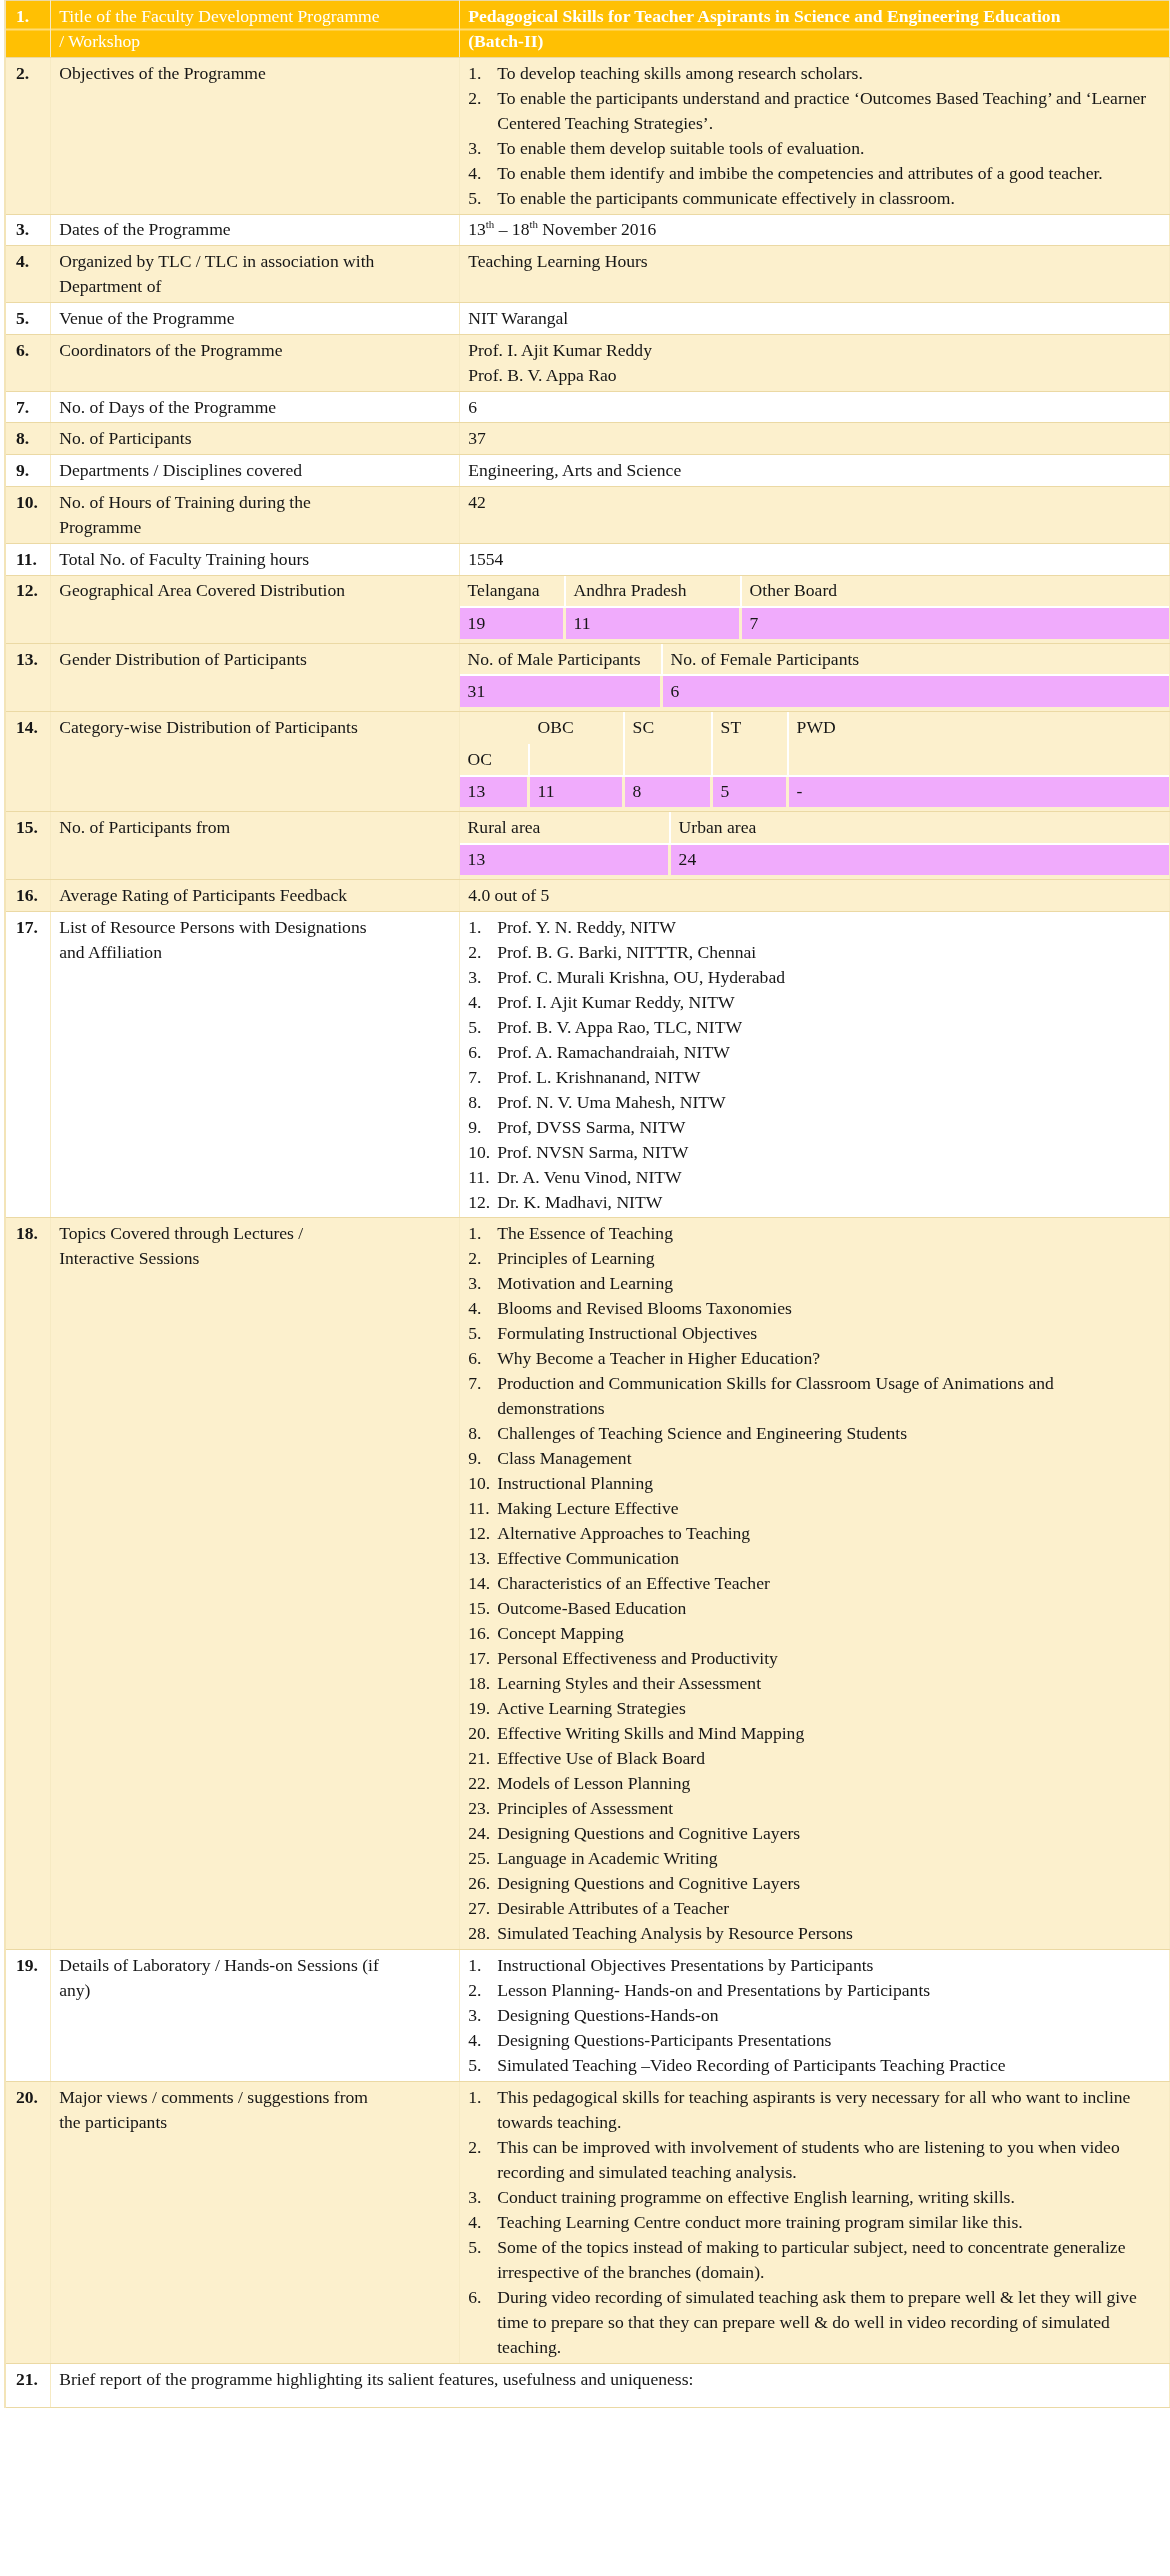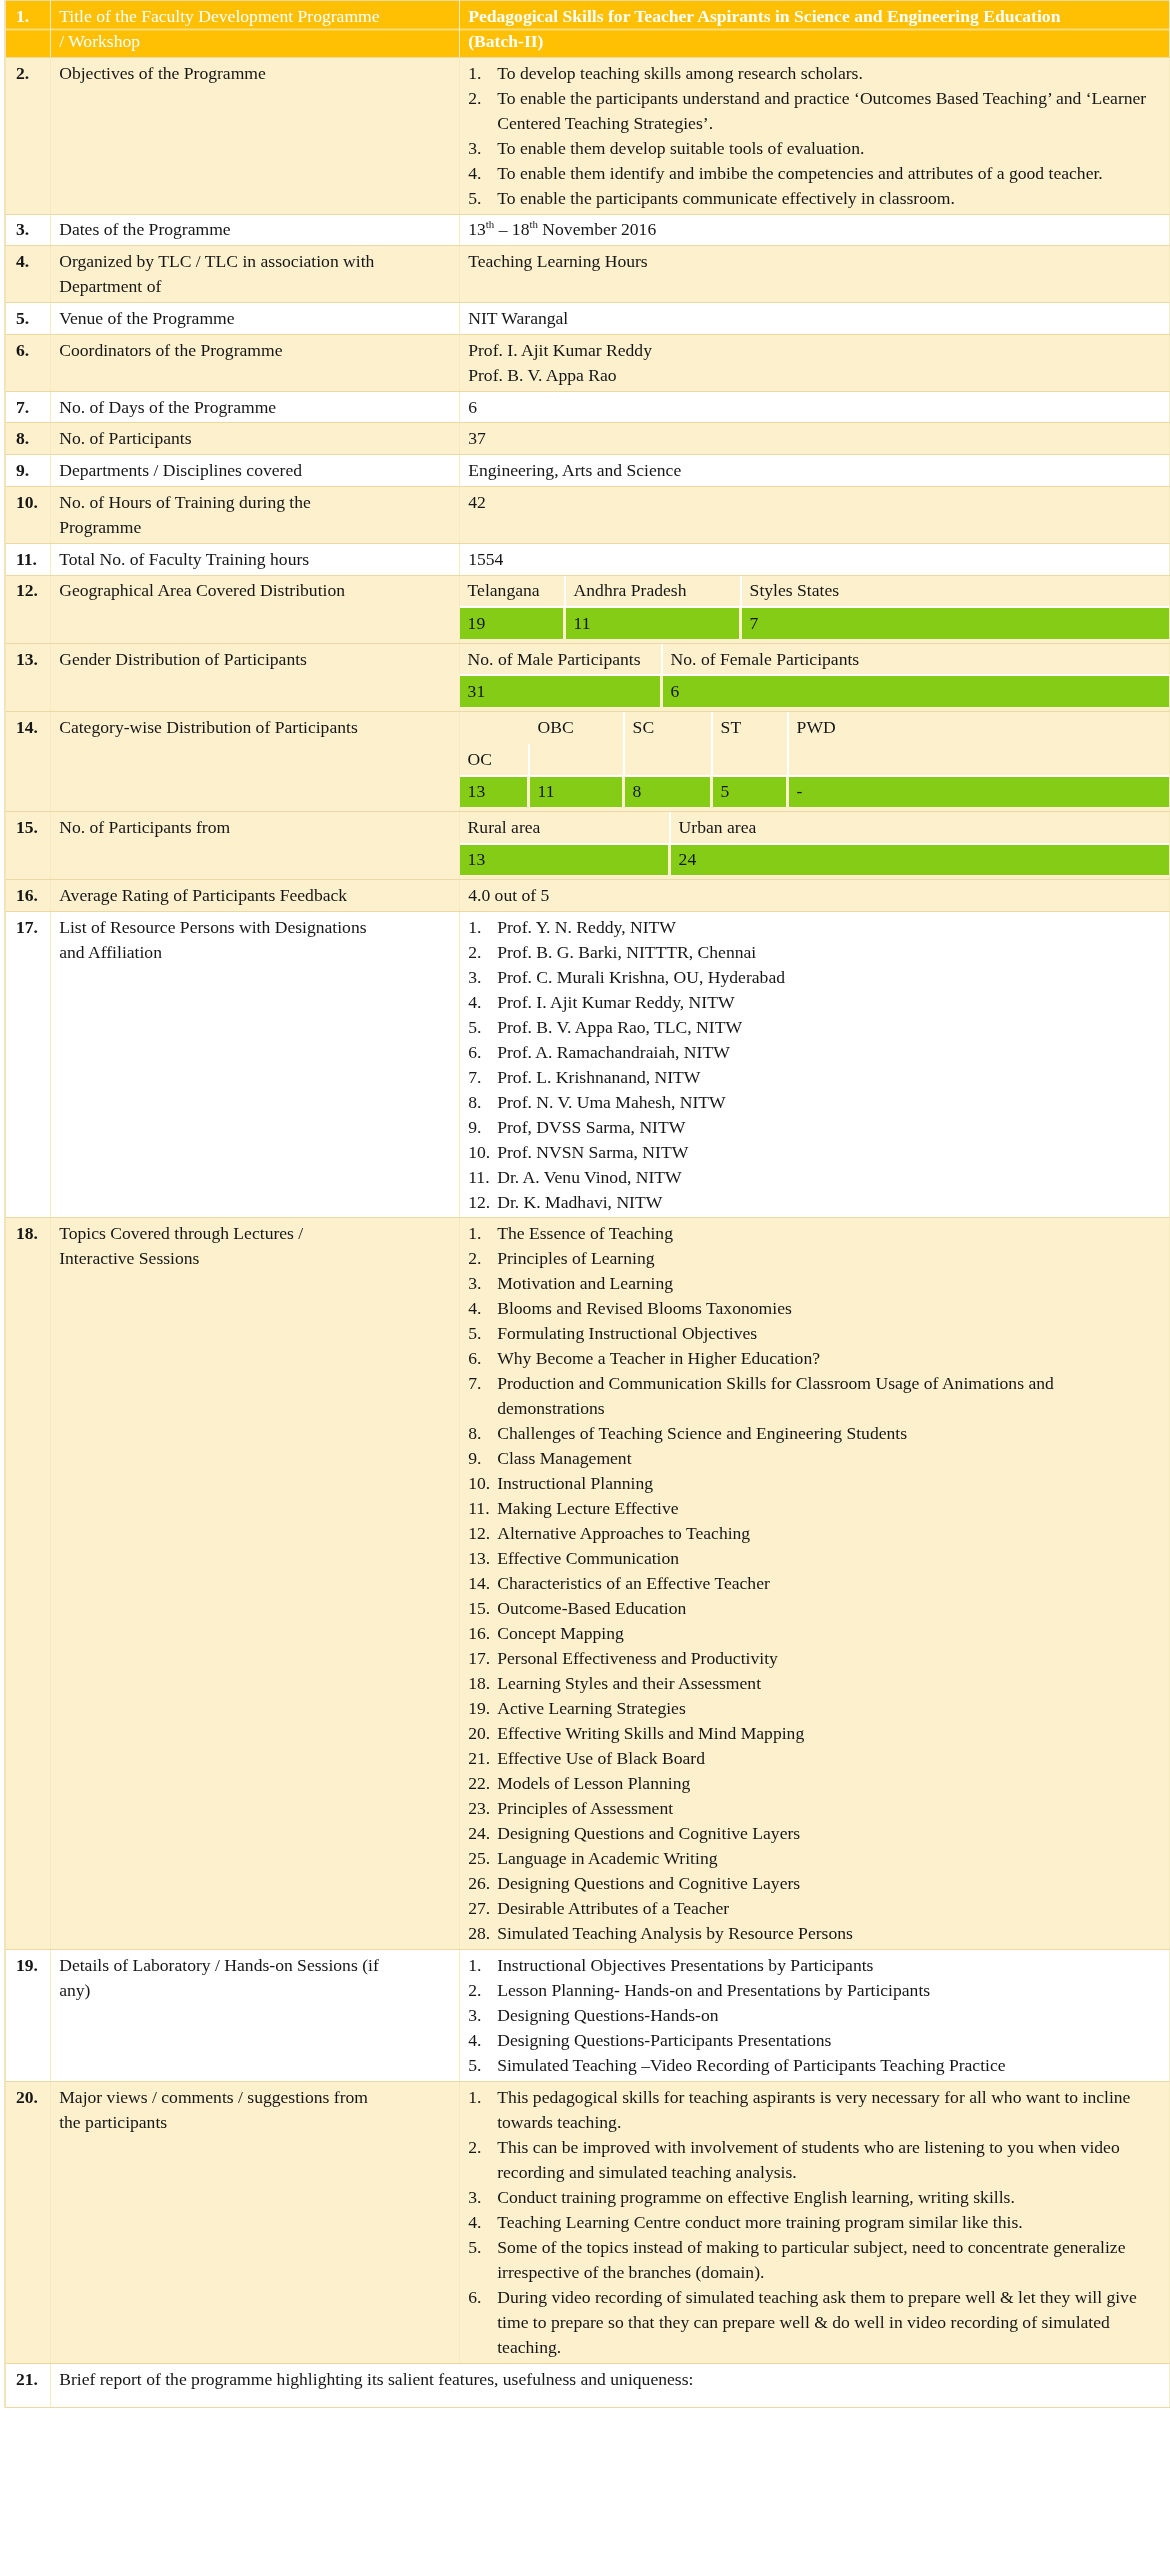--- a/index.html
+++ b/index.html
@@ -34,21 +34,21 @@
   .vtext{white-space:pre-line;}
   tr.bg-orange .vtext{font-weight:bold;}
   sup{font-size:0.62em;line-height:0;vertical-align:super;}
   .oli{position:relative;padding-left:29px;}
   .onum{position:absolute;left:0;top:0;}
   td.nested{padding:0;}
   .nhrow{display:flex;}
   .nhcell{box-sizing:border-box;flex:0 0 auto;border-right:2.9px solid #fff;padding:2.9px 3.5px 2.9px 7.6px;}
   .nhcell:last-child{border-right:none;flex:1 1 auto;}
   .nvrow{display:flex;border-top:2.3px solid #fff;margin-bottom:3.5px;}
-  .nvcell{box-sizing:border-box;flex:0 0 auto;background:#84cc16;border-right:3.5px solid var(--cream);padding:2.9px 3.5px 2.9px 7.6px;}
+  .nvcell{box-sizing:border-box;flex:0 0 auto;background:#f0abfc;border-right:3.5px solid var(--cream);padding:2.9px 3.5px 2.9px 7.6px;}
   .nvcell:last-child{border-right:none;flex:1 1 auto;}
 </style>
 </head>
 <body>
 
 <table class="doc">
   <colgroup>
     <col style="width:46px">
       <col style="width:409px">
       <col style="width:710px">
@@ -143,21 +143,21 @@
         </td>
       </tr>
       <tr class="bg-cream">
         <td class="cnum">12.</td>
         <td class="clabel">Geographical Area Covered Distribution</td>
         <td class="cval nested">
           <div>
             <div class="nhrow">
               <div class="nhcell" style="flex-basis: 106px;">Telangana</div>
               <div class="nhcell" style="flex-basis: 176px;">Andhra Pradesh</div>
-              <div class="nhcell" style="flex-basis: 428px;">Styles States</div>
+              <div class="nhcell" style="flex-basis: 428px;">Other Board</div>
             </div>
             <div class="nvrow">
               <div class="nvcell" style="flex-basis: 106px;">19</div>
               <div class="nvcell" style="flex-basis: 176px;">11</div>
               <div class="nvcell" style="flex-basis: 428px;">7</div>
             </div>
           </div>
         </td>
       </tr>
       <tr class="bg-cream">

